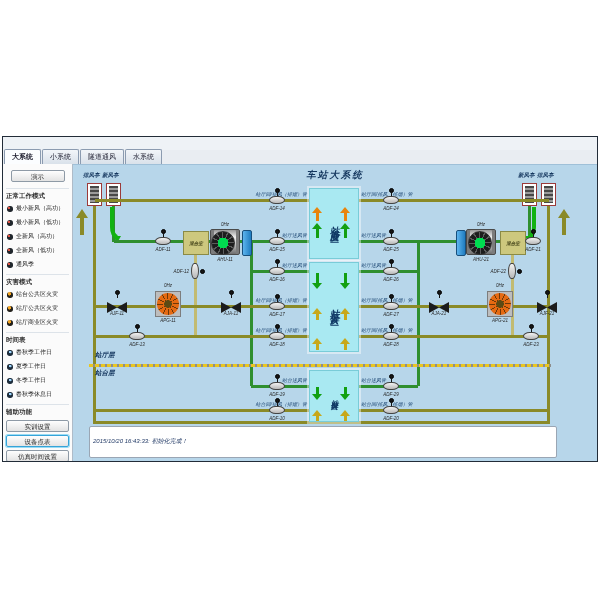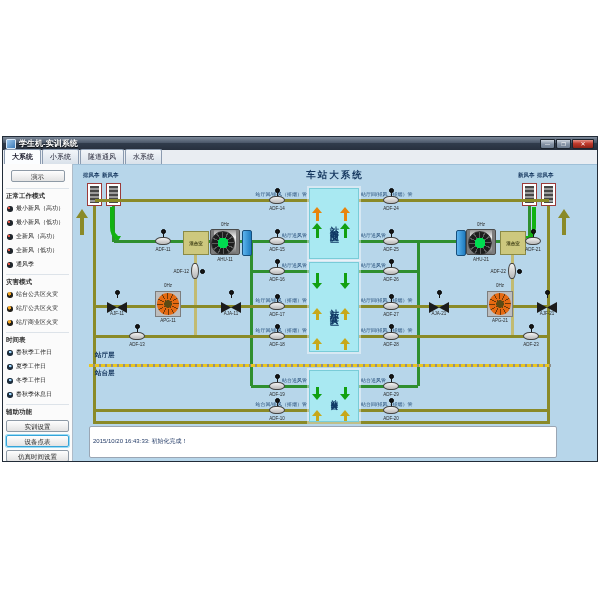--- a/index.html
+++ b/index.html
@@ -38,21 +38,21 @@
   .btn3d.focused{border:1px solid #35a3d8;box-shadow:0 0 0 1px #9adcf5;}
   #demobtn{width:54px;margin:2px auto 6px auto;}
   .sec-h{font-size:6.5px;color:#333;font-weight:bold;margin:5px 0 3px 0;border-top:1px solid #dde3e9;padding-top:3px;}
   .side-item{display:flex;align-items:center;margin:0 0 5px 1px;}
   .side-item .micon{width:6px;height:6px;border-radius:45%;margin-right:3px;flex:none;
         background:radial-gradient(circle at 30% 30%,#e05545 0 1px,#20262c 1.5px 100%);}
   .side-item .fire{background:radial-gradient(circle at 40% 30%,#f5a623 0 1.5px,#23211c 2px 100%);}
   .side-item .clock{background:radial-gradient(circle at 55% 35%,#9fd8ff 0 1px,#1e2d3c 1.5px 100%);}
   .side-item span.lab{font-size:6px;color:#222;white-space:nowrap;}
   
-  #canvas{position:relative;flex:1;background:#b7d6ea;overflow:hidden;border-top:1px solid #9fc0d8;}
+  #canvas{position:relative;flex:1;background:#b7d6ea;overflow:hidden;border-top:1px solid #9fc0d8;font-style:italic;}
   #ctitle{position:absolute;left:0;top:4px;width:100%;text-align:center;font-size:9.5px;
           font-weight:bold;color:#14365e;letter-spacing:2px;}
   .abs{position:absolute;}
   .lab5{font-size:5px;color:#16406e;white-space:nowrap;line-height:6px;}
   .lab4{font-size:4.5px;color:#2a2a2a;white-space:nowrap;line-height:5px;}
   .shaftlab{font-size:5.5px;color:#14365e;font-weight:bold;white-space:nowrap;}
   .louver{border:1px solid #9b3a3a;background:#fff;padding:2px;box-sizing:border-box;}
   .louver>div{width:100%;height:100%;
       background:repeating-linear-gradient(180deg,#474747 0 2px,#9b9b9b 2px 4px);}
   .zone{background:#a9e9f2;border:1px solid #79ccd8;box-shadow:0 0 0 2px rgba(255,255,255,.45);
@@ -81,29 +81,20 @@
   .stem{width:1px;background:#151515;}
   .dampbody{background:linear-gradient(#f2f2f2,#b9b9b9);border:1px solid #444;border-radius:50%/60%;box-sizing:border-box;}
   #logbox{background:#fff;border:1px solid #9aa6b4;border-radius:2px;box-sizing:border-box;padding:2px 3px;}
   #logbox span{font-size:6px;color:#223a66;}
 </style>
 </head>
 <body>
 
 <div id="stage">
   <div id="appwin">
-    <div id="titlebar">
-      <div id="titleicon"></div>
-      <div id="titletext">学生机-实训系统</div>
-      <div id="winbtns">
-        <div class="wbtn min"></div>
-        <div class="wbtn max"></div>
-        <div class="wbtn close"></div>
-      </div>
-    </div>
     <div id="tabbar">
         <div class="tab active">大系统</div>
         <div class="tab">小系统</div>
         <div class="tab">隧道通风</div>
         <div class="tab">水系统</div>
       </div>
     <div id="bodyarea">
       <div id="sidebar">
         <div class="btn3d" id="demobtn">演示</div>
         <div id="sections">

